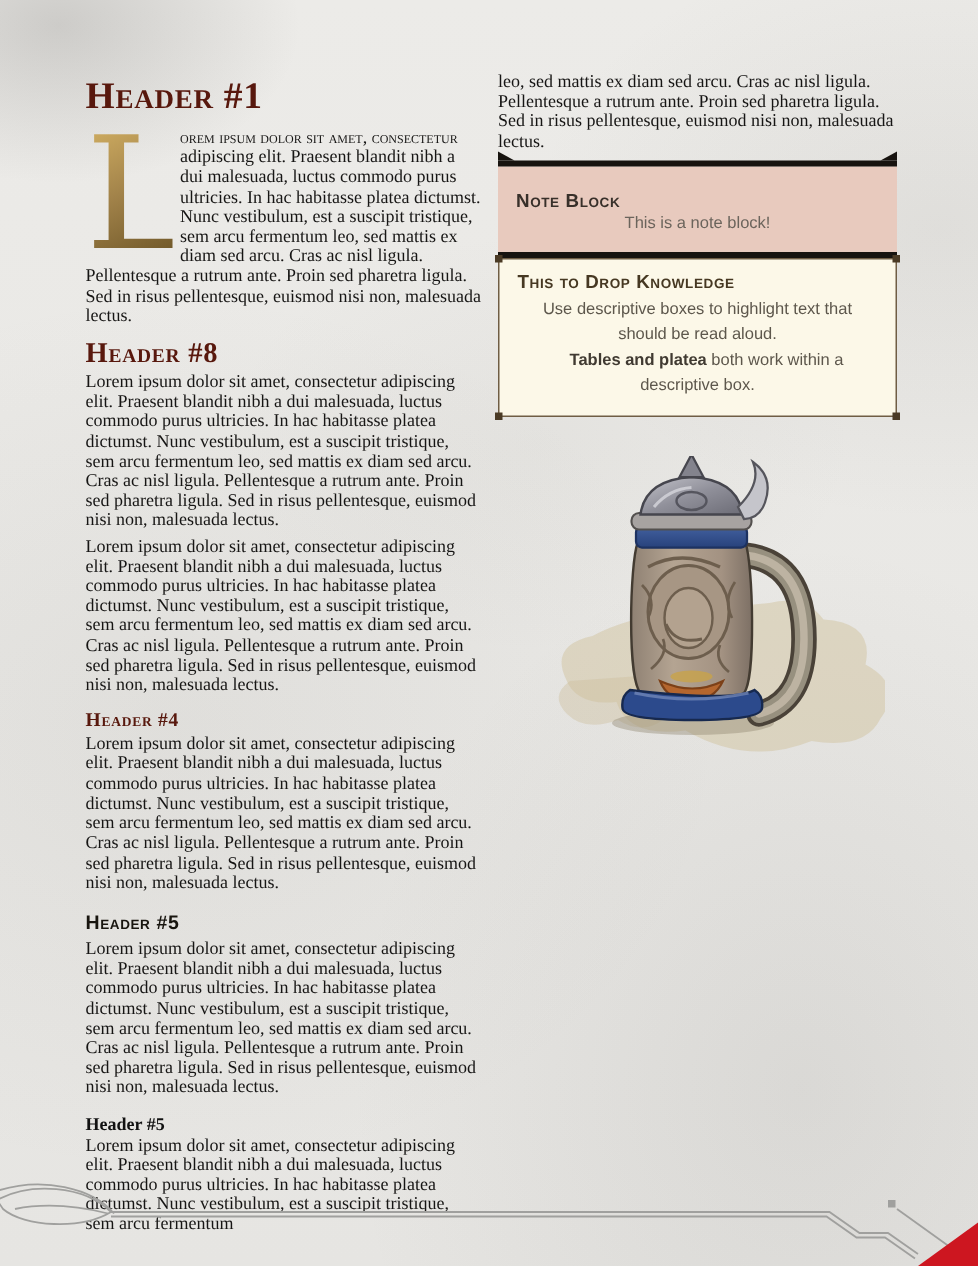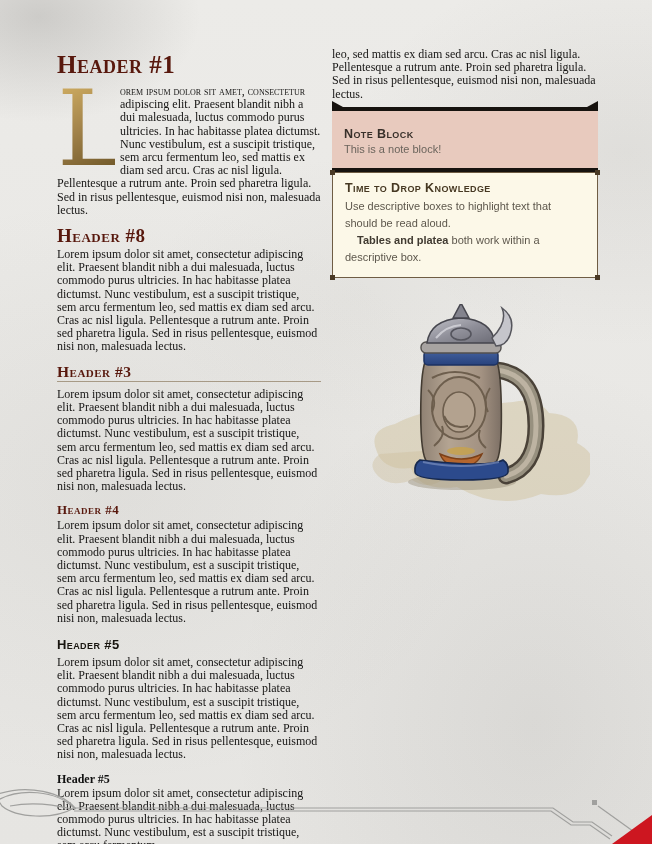--- a/index.html
+++ b/index.html
@@ -42,21 +42,21 @@
   .nbar.top::before{content:"";position:absolute;left:0;bottom:100%;width:0;height:0;
     border-bottom:6px solid #17130f;border-right:11px solid transparent;}
   .nbar.top::after{content:"";position:absolute;right:0;bottom:100%;width:0;height:0;
     border-bottom:6px solid #17130f;border-left:11px solid transparent;}
   .nbar.bottom::before{content:"";position:absolute;left:0;top:100%;width:0;height:0;
     border-top:6px solid #17130f;border-right:11px solid transparent;}
   .nbar.bottom::after{content:"";position:absolute;right:0;top:100%;width:0;height:0;
     border-top:6px solid #17130f;border-left:11px solid transparent;}
   .box-title{font-family:"Liberation Sans",sans-serif;font-variant:small-caps;font-weight:bold;
     font-size:12.5px;color:#38302a;letter-spacing:.4px;line-height:1.2;}
-  .sans{font-family:"Liberation Sans",sans-serif;font-size:11px;color:#6b645c;line-height:1.45;}
+  .sans{font-family:"Liberation Sans",sans-serif;font-size:11px;color:#6b645c;line-height:1.45;text-align:center;}
   
   .desc{position:relative;background:#fcf8e8;border:1px solid #6f5d44;margin:0 0 0 0;
     padding:8px 12px 11px 12px;}
   .desc .sans{color:#5d574c;line-height:1.55;}
   .desc .indent{margin:0;text-indent:12px;}
   .desc .title{color:#463822;}
   .dot{position:absolute;width:5px;height:5px;background:#4a3a25;}
   .dot.tl{left:-3px;top:-3px;} .dot.tr{right:-3px;top:-3px;}
   .dot.bl{left:-3px;bottom:-3px;} .dot.br{right:-3px;bottom:-3px;}
   .b{font-weight:bold;color:#403a31;}
@@ -69,21 +69,20 @@
 <div class="page">
 
   <div class="col left">
     <h1>Header #1</h1>
 
     <p class="body lead"><span class="dropcap">L</span><span class="smallcaps">orem ipsum dolor sit amet, consectetur</span><span> adipiscing elit. Praesent blandit nibh a dui malesuada, luctus commodo purus ultricies. In hac habitasse platea dictumst. Nunc vestibulum, est a suscipit tristique, sem arcu fermentum leo, sed mattis ex diam sed arcu. Cras ac nisl ligula. Pellentesque a rutrum ante. Proin sed pharetra ligula. Sed in risus pellentesque, euismod nisi non, malesuada lectus.</span></p>
 
     <h2>Header #8</h2>
     <p class="body">Lorem ipsum dolor sit amet, consectetur adipiscing elit. Praesent blandit nibh a dui malesuada, luctus commodo purus ultricies. In hac habitasse platea dictumst. Nunc vestibulum, est a suscipit tristique, sem arcu fermentum leo, sed mattis ex diam sed arcu. Cras ac nisl ligula. Pellentesque a rutrum ante. Proin sed pharetra ligula. Sed in risus pellentesque, euismod nisi non, malesuada lectus.</p>
 
-    <h3>Header #3</h3>
     <p class="body">Lorem ipsum dolor sit amet, consectetur adipiscing elit. Praesent blandit nibh a dui malesuada, luctus commodo purus ultricies. In hac habitasse platea dictumst. Nunc vestibulum, est a suscipit tristique, sem arcu fermentum leo, sed mattis ex diam sed arcu. Cras ac nisl ligula. Pellentesque a rutrum ante. Proin sed pharetra ligula. Sed in risus pellentesque, euismod nisi non, malesuada lectus.</p>
 
     <h4>Header #4</h4>
     <p class="body">Lorem ipsum dolor sit amet, consectetur adipiscing elit. Praesent blandit nibh a dui malesuada, luctus commodo purus ultricies. In hac habitasse platea dictumst. Nunc vestibulum, est a suscipit tristique, sem arcu fermentum leo, sed mattis ex diam sed arcu. Cras ac nisl ligula. Pellentesque a rutrum ante. Proin sed pharetra ligula. Sed in risus pellentesque, euismod nisi non, malesuada lectus.</p>
 
     <h5>Header #5</h5>
     <p class="body">Lorem ipsum dolor sit amet, consectetur adipiscing elit. Praesent blandit nibh a dui malesuada, luctus commodo purus ultricies. In hac habitasse platea dictumst. Nunc vestibulum, est a suscipit tristique, sem arcu fermentum leo, sed mattis ex diam sed arcu. Cras ac nisl ligula. Pellentesque a rutrum ante. Proin sed pharetra ligula. Sed in risus pellentesque, euismod nisi non, malesuada lectus.</p>
 
     <h6>Header #5</h6>
     <p class="body">Lorem ipsum dolor sit amet, consectetur adipiscing elit. Praesent blandit nibh a dui malesuada, luctus commodo purus ultricies. In hac habitasse platea dictumst. Nunc vestibulum, est a suscipit tristique, sem arcu fermentum</p>
@@ -97,21 +96,21 @@
       <div class="box-title">Note Block</div>
       <div class="sans">This is a note block!</div>
       <div class="nbar bottom"></div>
     </div>
 
     <div class="desc">
       <span class="dot tl"></span>
       <span class="dot tr"></span>
       <span class="dot bl"></span>
       <span class="dot br"></span>
-      <div class="box-title title">Time to Drop Knowledge</div>
+      <div class="box-title title">This to Drop Knowledge</div>
       <p class="sans" style="margin:2px 0 0 0;">Use descriptive boxes to highlight text that should be read aloud.</p>
       <p class="sans indent"><span class="b">Tables and platea</span><span> both work within a descriptive box.</span></p>
     </div>
 
     <div class="stein-wrap">
       <svg width="250" height="200" viewBox="0 0 250 200">
         <defs>
           <linearGradient id="tan" x1="0" y1="0" x2="1" y2="0">
             <stop offset="0" stop-color="#8f8173"></stop>
             <stop offset="0.35" stop-color="#b4a492"></stop>

